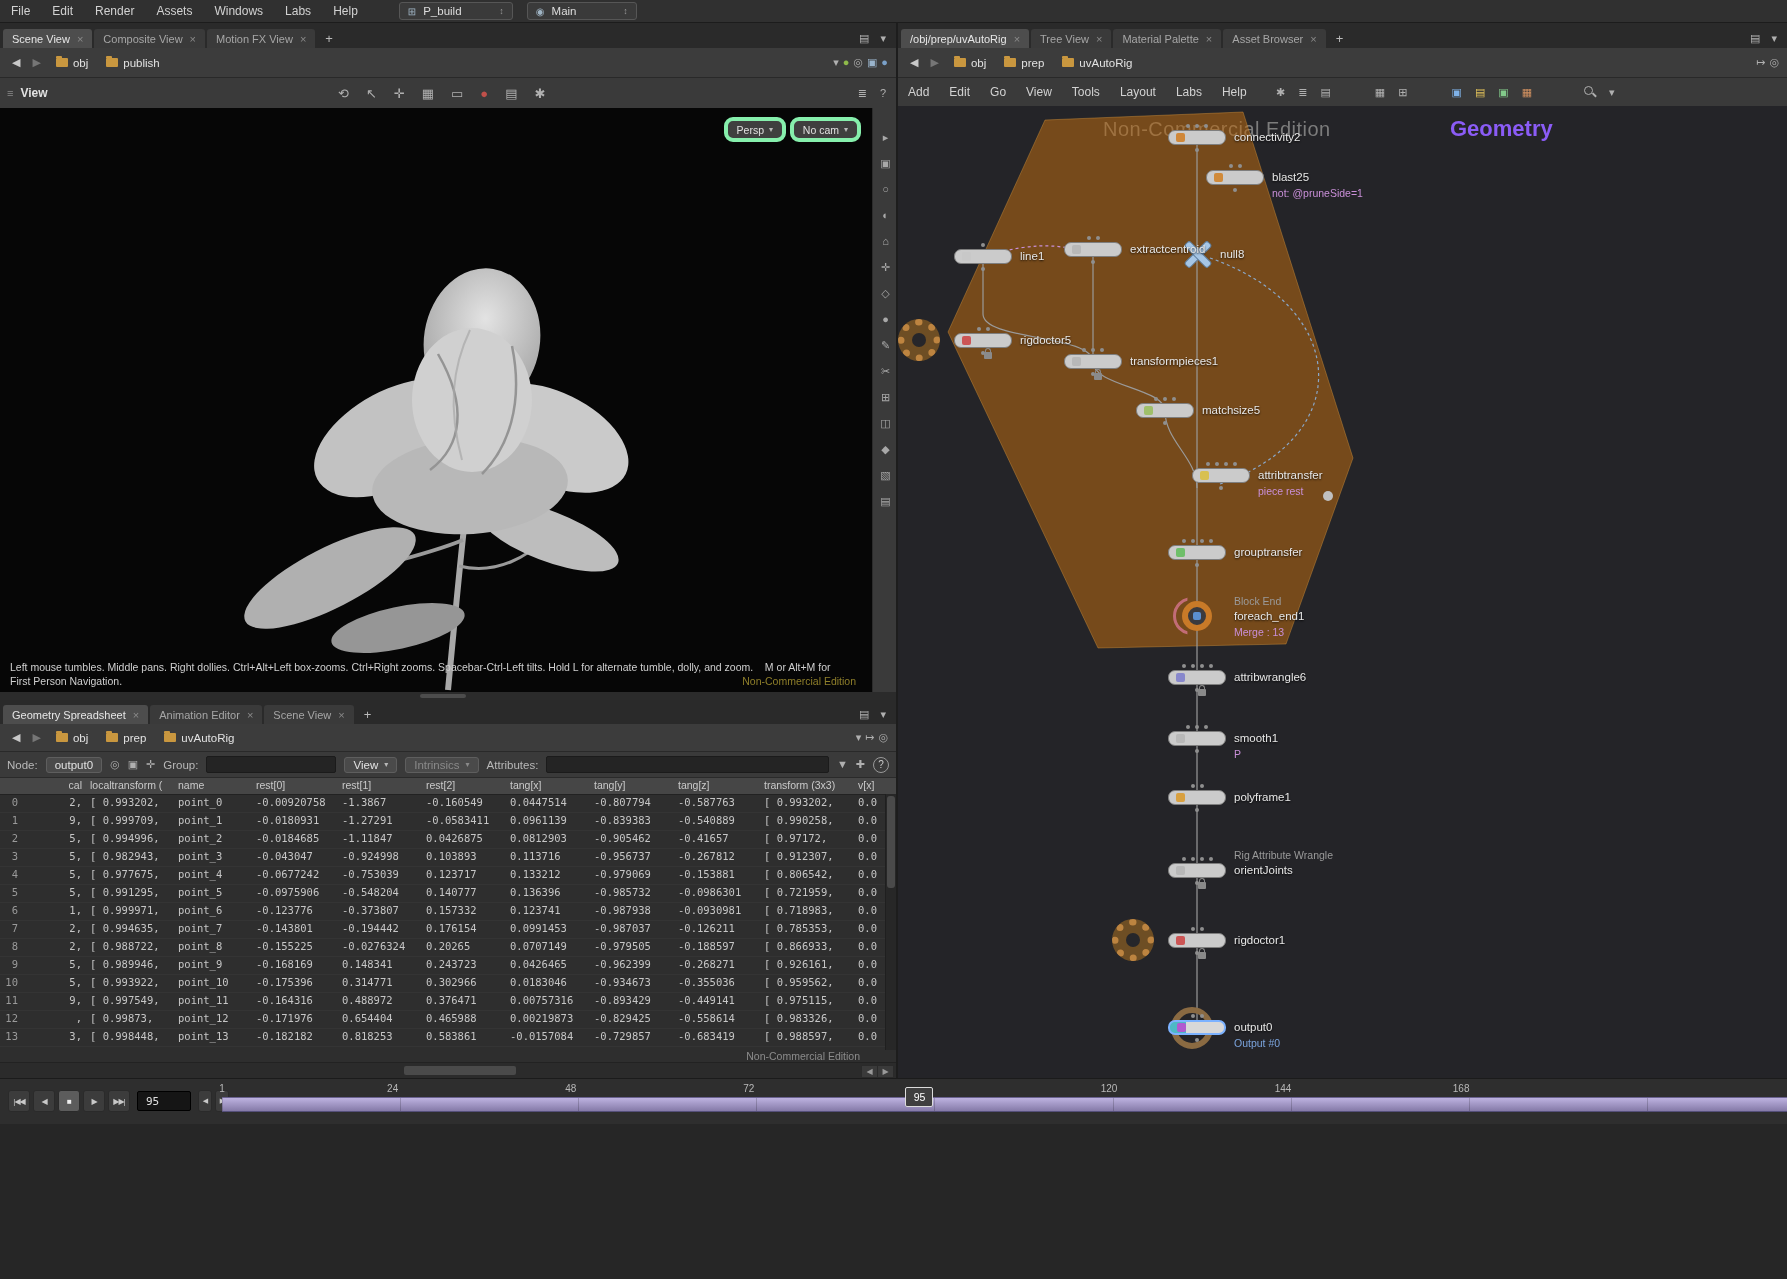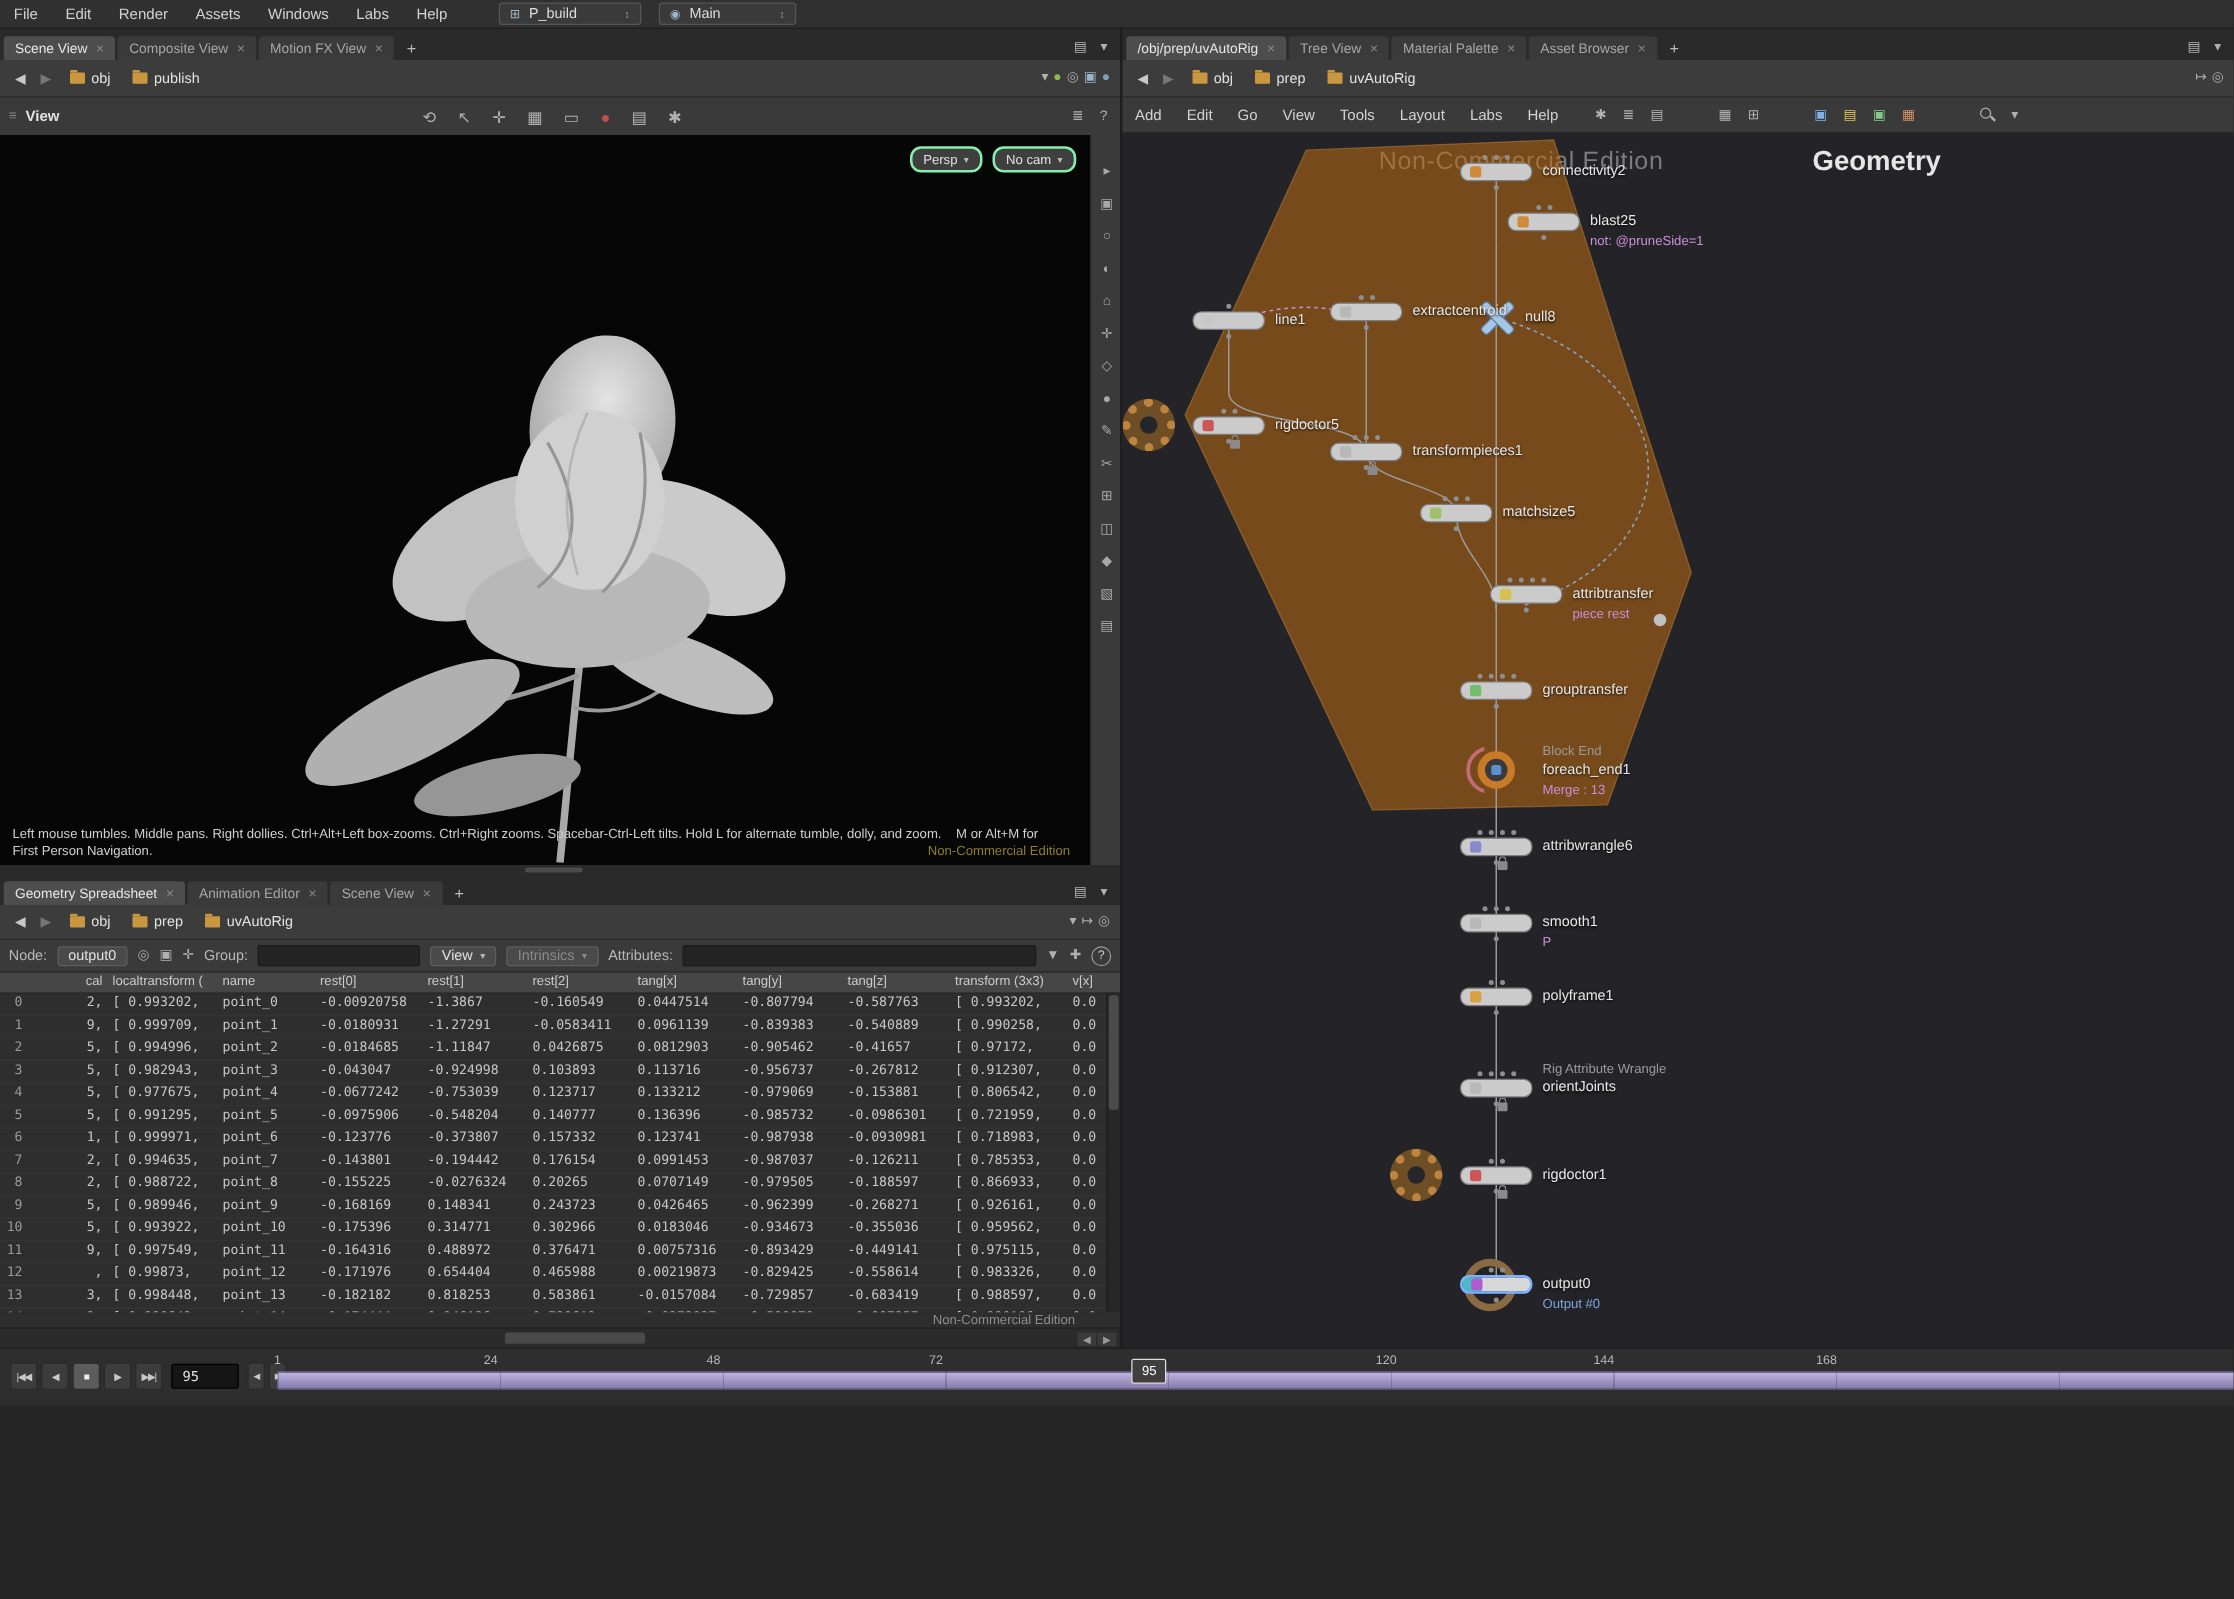--- a/index.html
+++ b/index.html
@@ -38,21 +38,21 @@
   .folder-ico::before{content:'';position:absolute;left:0;top:-2px;width:6px;height:2px;background:#c9973f;border-radius:1px 1px 0 0}
   
   #view-header{left:0;top:78px;width:896px;height:30px;background:#3a3a3a;border-bottom:1px solid #242424;display:flex;align-items:center}
   .vh-grip{color:#8a8a8a;font-size:11px;padding:0 7px}
   .vh-title{font-size:12px;color:#e2e2e2;font-weight:bold}
   #view-tools{position:absolute;left:338px;display:flex;gap:17px;align-items:center}
   #view-tools .tb-ico{font-size:13px}
   #vh-right{position:absolute;right:10px;display:flex;gap:13px;align-items:center}
   
   #viewport{left:0;top:108px;width:872px;height:584px;background:#060606;overflow:hidden}
-  .vp-btn{position:absolute;top:9px;height:17px;display:flex;align-items:center;gap:5px;background:#3f3f3f;border:2px solid #86efac;border-radius:9px;padding:0 9px;font-size:10.5px;color:#e0e0e0}
+  .vp-btn{position:absolute;top:9px;height:17px;display:flex;align-items:center;gap:5px;background:#3f3f3f;border:4px solid #86efac;border-radius:9px;padding:0 9px;font-size:10.5px;color:#e0e0e0}
   #persp-btn{right:86px}
   #nocam-btn{right:11px}
   .dd{font-size:8px;color:#b8b8b8}
   .vp-help{position:absolute;left:10px;font-size:10.5px;color:#cfcfcf;white-space:pre}
   #help1{bottom:19px}
   #help2{bottom:5px}
   #vp-watermark{position:absolute;right:16px;bottom:5px;font-size:10.5px;color:#8f7f2a}
   #view-rtoolbar{left:872px;top:108px;width:26px;height:584px;background:#3a3a3a;border-left:1px solid #2b2b2b;display:flex;flex-direction:column;align-items:center;gap:15px;padding-top:24px;box-sizing:border-box}
   #view-rtoolbar .tb-ico{font-size:11px;color:#a8a8a8}
   #divider1{left:0;top:692px;width:896px;height:8px;background:#2b2b2b}
@@ -82,21 +82,21 @@
   #hscroll .thumb{position:absolute;left:404px;top:3px;width:112px;height:9px;background:#4a4a4a;border-radius:2px}
   .harrow{position:absolute;top:2px;width:15px;height:11px;color:#999;font-size:8px;display:flex;align-items:center;justify-content:center;background:#3a3a3a;border:1px solid #2a2a2a}
   #vdivider{left:896px;top:22px;width:2px;height:1056px;background:#1d1d1d}
   
   #net-menu{left:898px;top:78px;width:889px;height:28px;background:#3a3a3a;border-bottom:1px solid #242424;display:flex;align-items:center}
   #net-menu-items{display:flex;}
   #net-menu .menu-item{padding:0 10px}
   #net-toolbar{position:absolute;left:378px;display:flex;gap:13px;align-items:center}
   #network{left:898px;top:106px;width:889px;height:972px;background:#242428;overflow:hidden}
   #net-watermark{position:absolute;left:205px;top:12px;font-size:20px;color:#7c7c7c;z-index:0;letter-spacing:.5px}
-  #net-context{position:absolute;left:552px;top:10px;font-size:22px;color:#e5e5e5;font-weight:bold;z-index:0}
+  #net-context{position:absolute;left:552px;top:10px;font-size:22px;color:#8b5cf6;font-weight:bold;z-index:0}
   #net-svg{position:absolute;left:0;top:0;z-index:1}
   #nodes{position:absolute;left:0;top:0;width:100%;height:100%;z-index:2}
   .net-node{position:absolute;width:58px;height:16px}
   .node-body{position:absolute;left:0;top:0;width:58px;height:15px;background:#cbcbcb;border:1px solid #7e7e7e;border-radius:7px;display:flex;align-items:center;padding-left:7px;box-sizing:border-box;z-index:1}
   .node-ico{width:9px;height:9px;border-radius:2px;flex:none}
   .dots{position:absolute;left:0;top:-6px;width:58px;display:flex;justify-content:center;gap:5px;z-index:1}
   .dot{width:4px;height:4px;border-radius:50%;background:#8f8f8f;display:inline-block}
   .dot-b{position:absolute;left:27px;bottom:-6px}
   .node-label{position:absolute;left:66px;top:1px;font-size:11.5px;color:#e8e8e8;white-space:nowrap;text-shadow:0 1px 2px rgba(0,0,0,.85);z-index:2}
   .node-label.xlab{left:52px}

